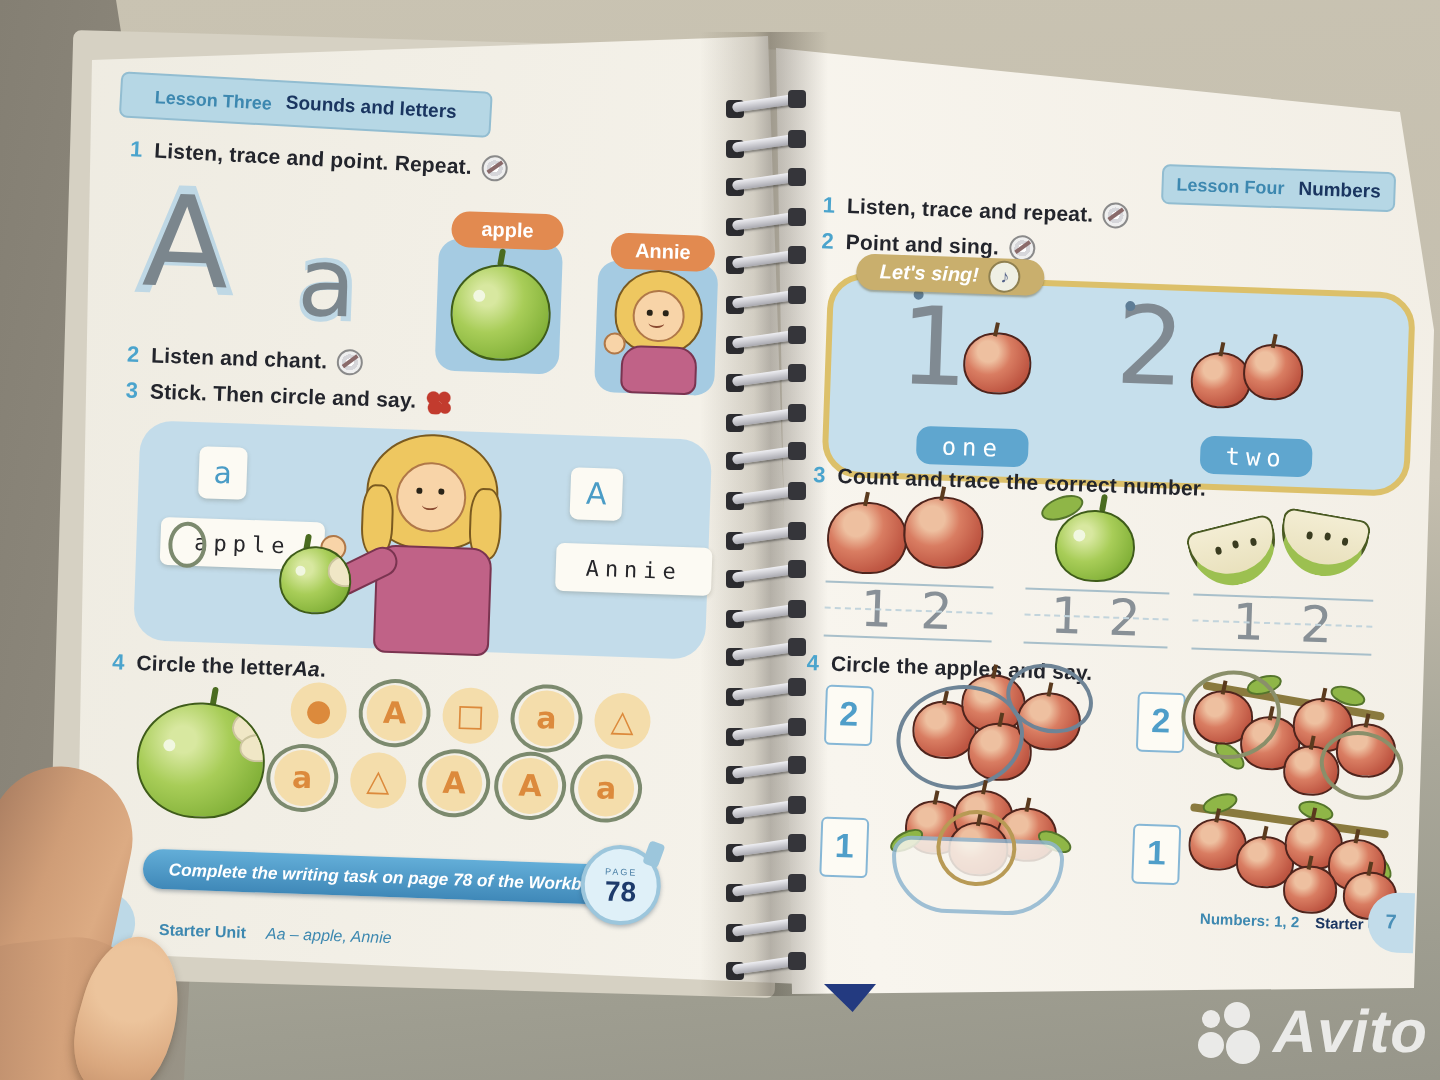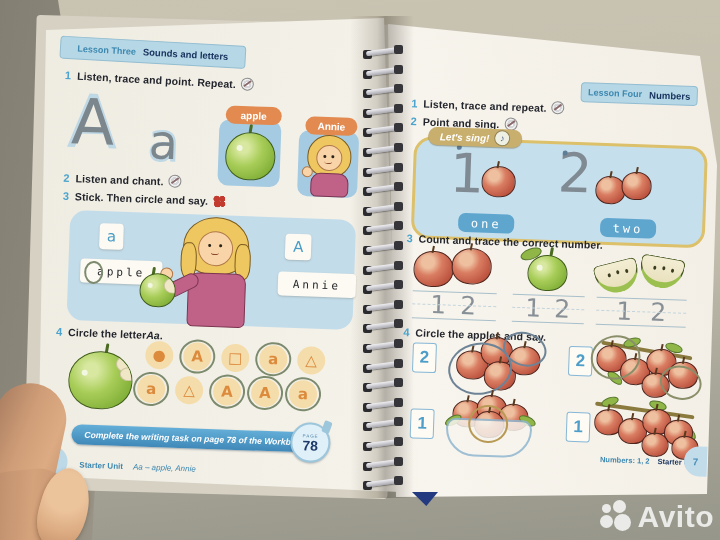--- a/index.html
+++ b/index.html
@@ -131,21 +131,21 @@
   .rp{position:absolute;left:408px;top:84px;width:312px;height:420px;transform:rotate(2deg);transform-origin:0 0;}
   
   .finger{position:absolute;border-radius:36px;}
   .f1{left:-18px;top:382px;width:72px;height:190px;transform:rotate(12deg);
     background:linear-gradient(100deg,#a87c60 0%,#cf9d77 40%,#dcab83 70%,#c08a66 100%);}
   .f2{left:-25px;top:470px;width:100px;height:90px;transform:rotate(-6deg);
     background:linear-gradient(100deg,#b08264 0%,#d4a27b 55%,#c2906c 100%);}
   .thumb{left:40px;top:468px;width:48px;height:80px;transform:rotate(16deg);border-radius:45% 55% 42% 42%;
     background:radial-gradient(circle at 45% 30%,#ecc49c 0 30%,#daa87f 70%,#c4916b 100%);box-shadow:0 2px 4px rgba(60,40,20,.35);}
   
-  .wm{position:absolute;right:6px;bottom:6px;display:flex;align-items:flex-start;gap:6px;opacity:.8;}
+  .wm{position:absolute;right:6px;bottom:6px;display:flex;align-items:center;gap:6px;opacity:.8;font-style:italic;}
   .wm .dots{position:relative;width:32px;height:32px;}
   .wm .dots i{position:absolute;background:#fff;border-radius:50%;display:block;}
   .wm .d1{left:2px;top:4px;width:9px;height:9px;}
   .wm .d2{left:13px;top:0;width:13px;height:13px;}
   .wm .d3{left:0;top:15px;width:13px;height:13px;}
   .wm .d4{left:14px;top:14px;width:17px;height:17px;}
   .wm .txt{color:#fff;font-size:30px;font-weight:bold;letter-spacing:.5px;}
 </style>
 </head>
 <body>

